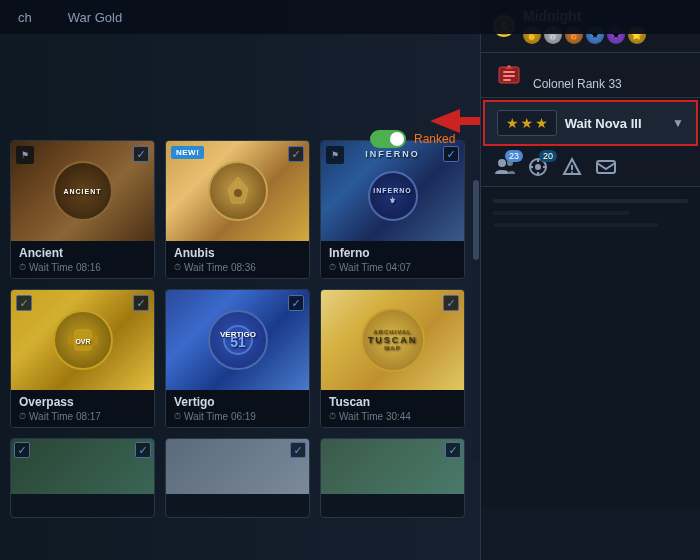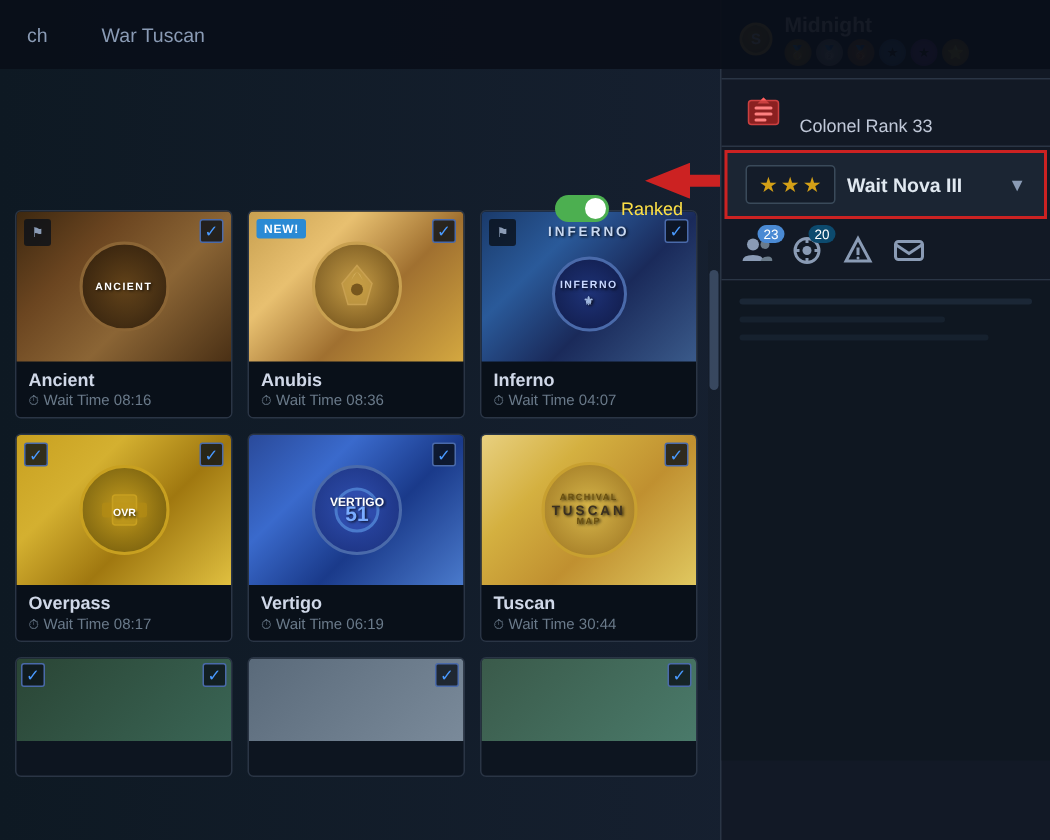--- a/index.html
+++ b/index.html
@@ -25,21 +25,21 @@
       left: 0; top: 0;
       width: 500px;
       height: 560px;
       background: linear-gradient(to right, #0e1923 0%, #162030 100%);
     }
 
     
     .top-nav {
       position: absolute;
       top: 0; left: 0; right: 0;
-      height: 46px;
+      height: 34px;
       background: rgba(10, 15, 25, 0.95);
       display: flex;
       align-items: center;
       padding: 12px 10px;
       z-index: 10;
     }
 
     .nav-item {
       color: #8a9bb5;
       font-size: 13px;
@@ -209,21 +209,21 @@
       position: absolute;
       right: 2px;
       top: 2px;
       width: 14px;
       height: 14px;
       background: white;
       border-radius: 50%;
     }
 
     .ranked-text {
-      color: #fde047;
+      color: #f97316;
       font-size: 12px;
     }
 
     
     .map-grid-area {
       position: absolute;
       top: 50px;
       left: 0;
       width: 475px;
       height: 510px;
@@ -495,21 +495,21 @@
   </style>
 </head>
 <body>
 
 <div class="bg"></div>
 
 <div class="left-panel"></div>
 
 <div class="top-nav">
   <div class="nav-item">ch</div>
-  <div class="nav-item">War Tuscan</div>
+  <div class="nav-item">War Gold</div>
 </div>
 
 <div class="ranked-row">
   <div class="toggle-switch">
     <div class="toggle-knob"></div>
   </div>
   <span class="ranked-text">Ranked</span>
 </div>
 
 <div class="map-grid-area">

